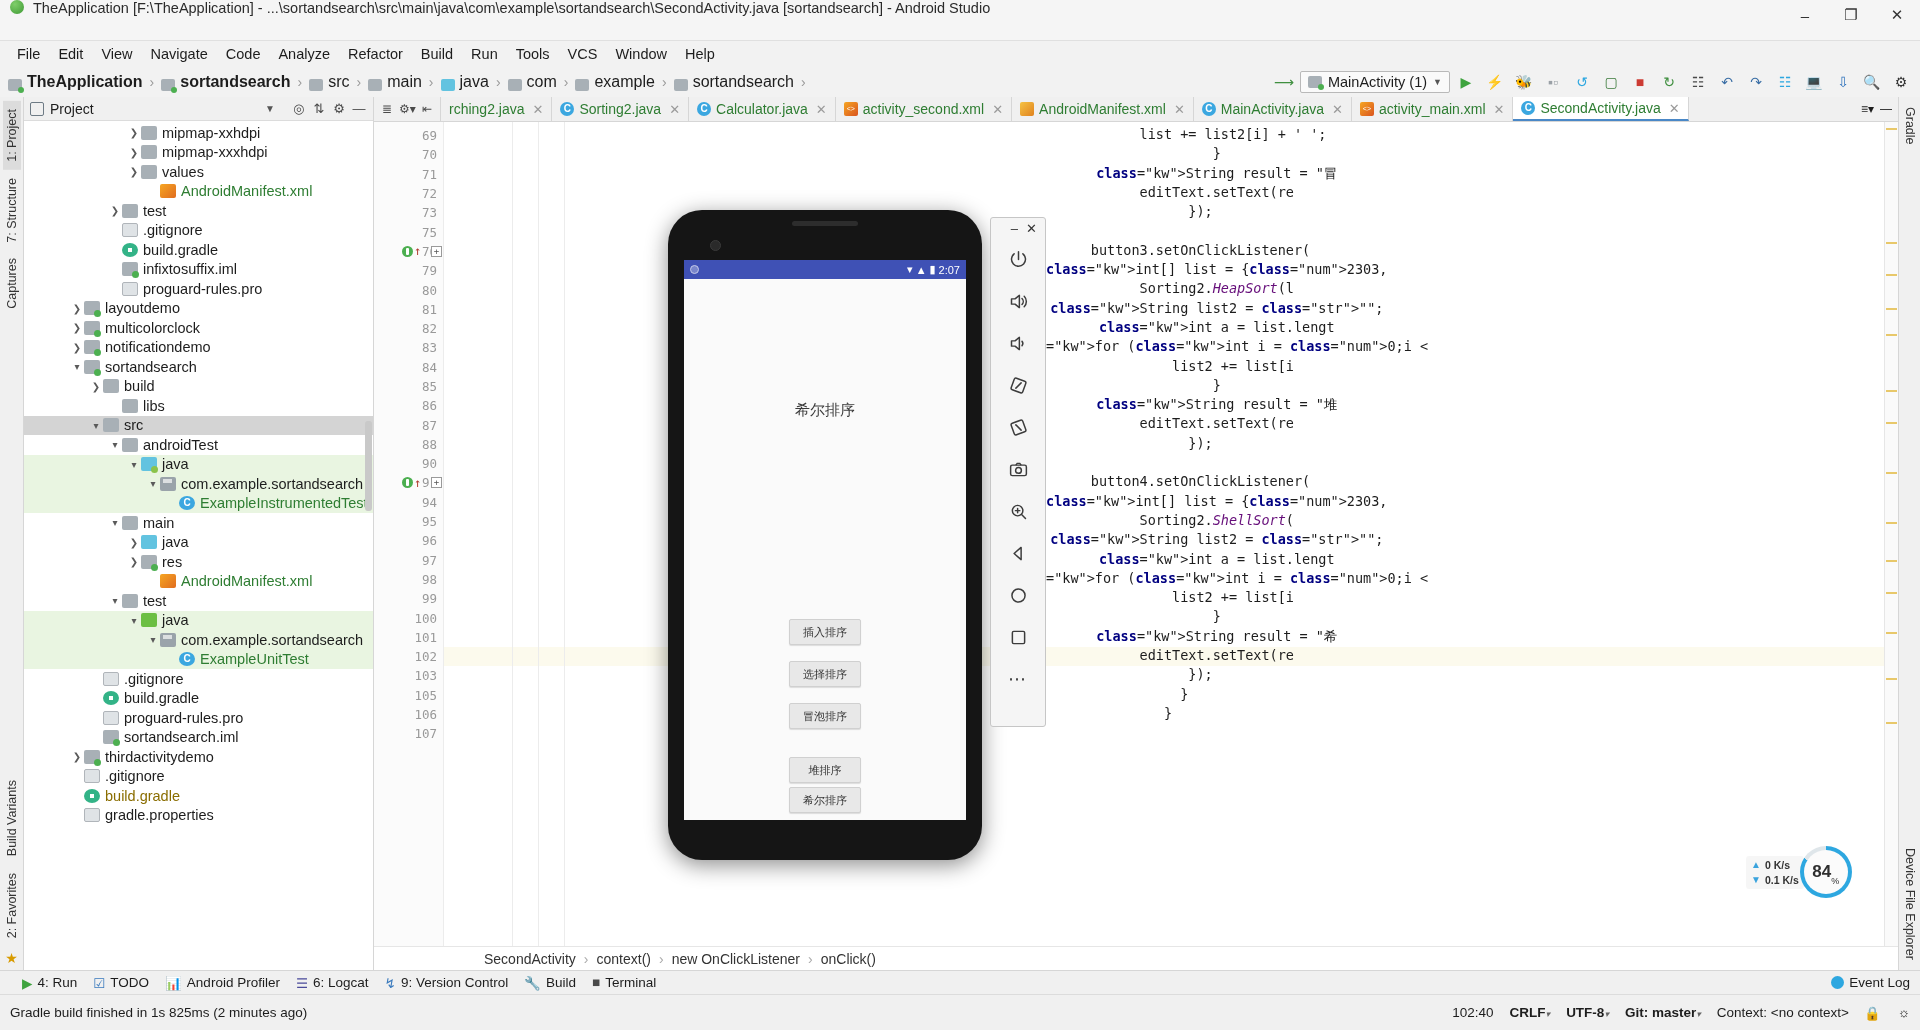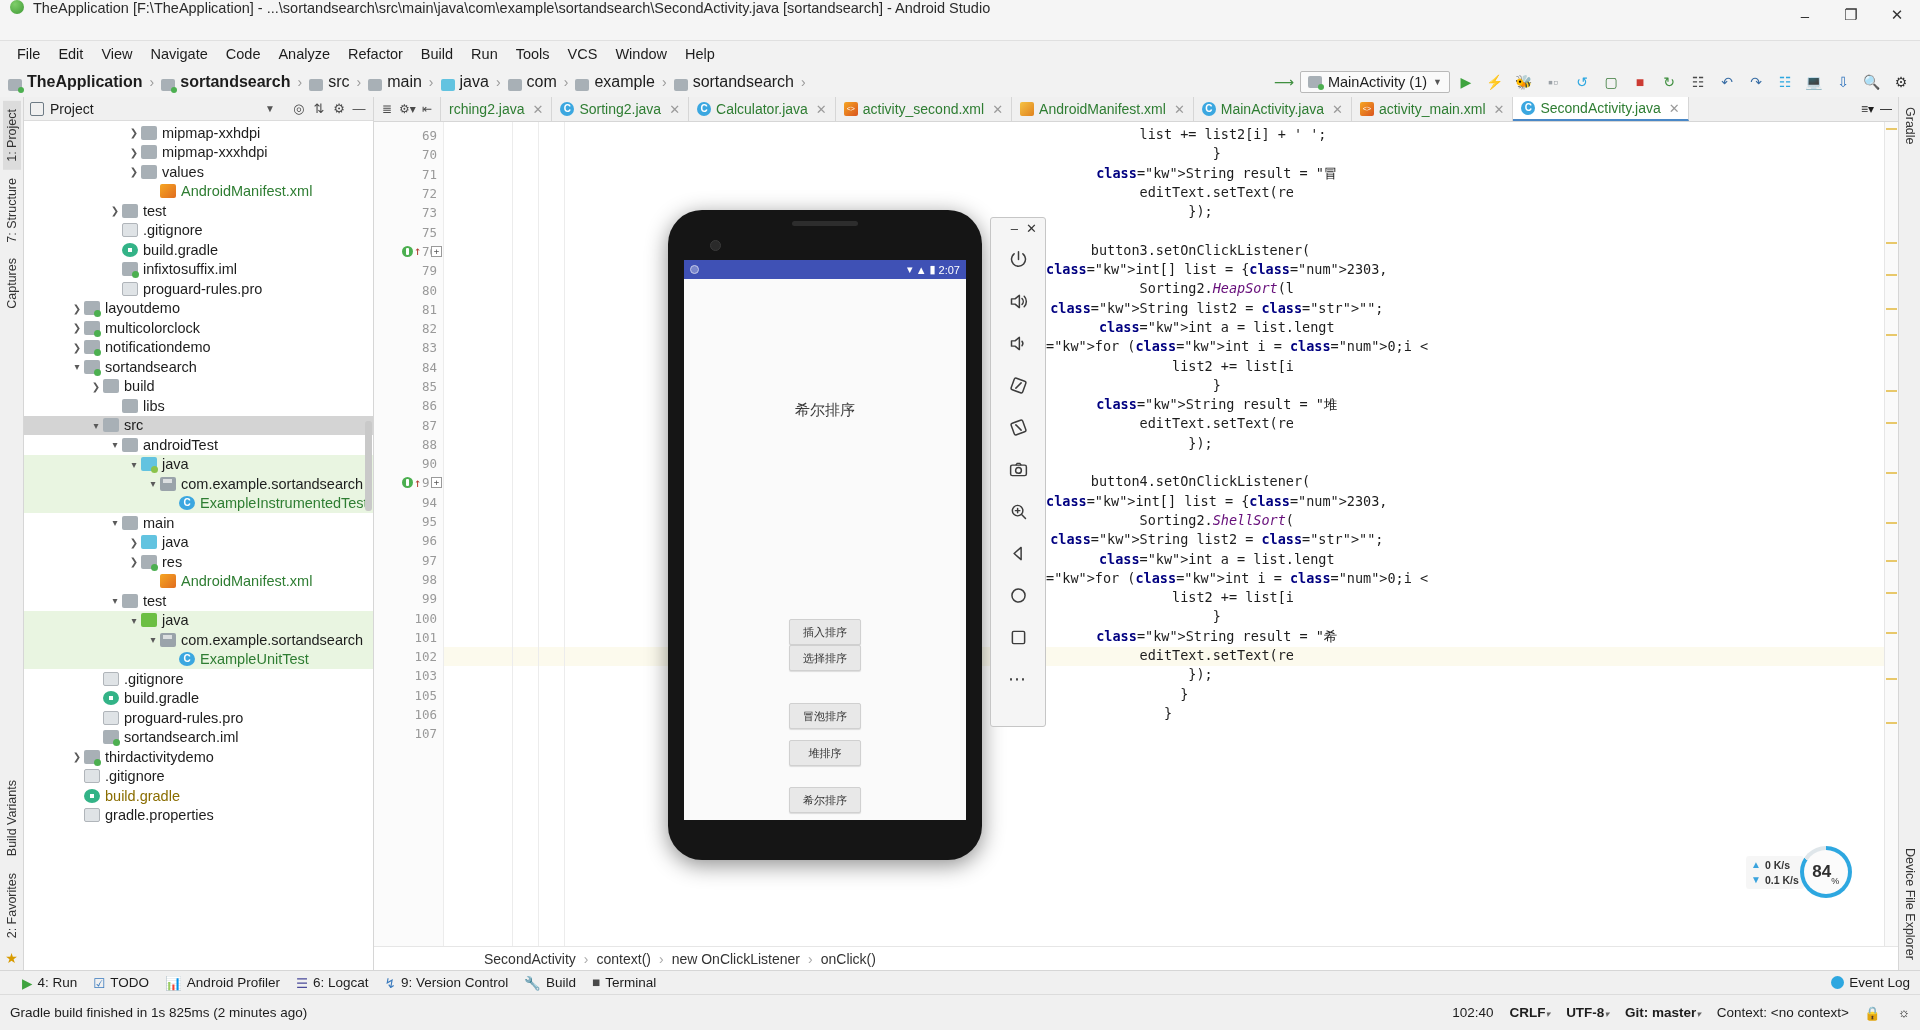--- a/index.html
+++ b/index.html
@@ -710,23 +710,23 @@
             <div class="right">
               <span>▾</span>
               <span>▲</span>
               <span>▮</span>
               <span>2:07</span>
             </div>
           </div>
           <div class="appbody">
             <div class="title-cn">希尔排序</div>
             <div class="btn-cn" style="top:340px">插入排序</div>
-            <div class="btn-cn" style="top:366px">选择排序</div>
+            <div class="btn-cn" style="top:382px">选择排序</div>
             <div class="btn-cn" style="top:424px">冒泡排序</div>
-            <div class="btn-cn" style="top:461px">堆排序</div>
+            <div class="btn-cn" style="top:478px">堆排序</div>
             <div class="btn-cn" style="top:508px">希尔排序</div>
           </div>
         </div>
       </div>
 
       <div class="emutool">
         <div class="hdr">
           <span>–</span>
           <span>✕</span>
         </div>

